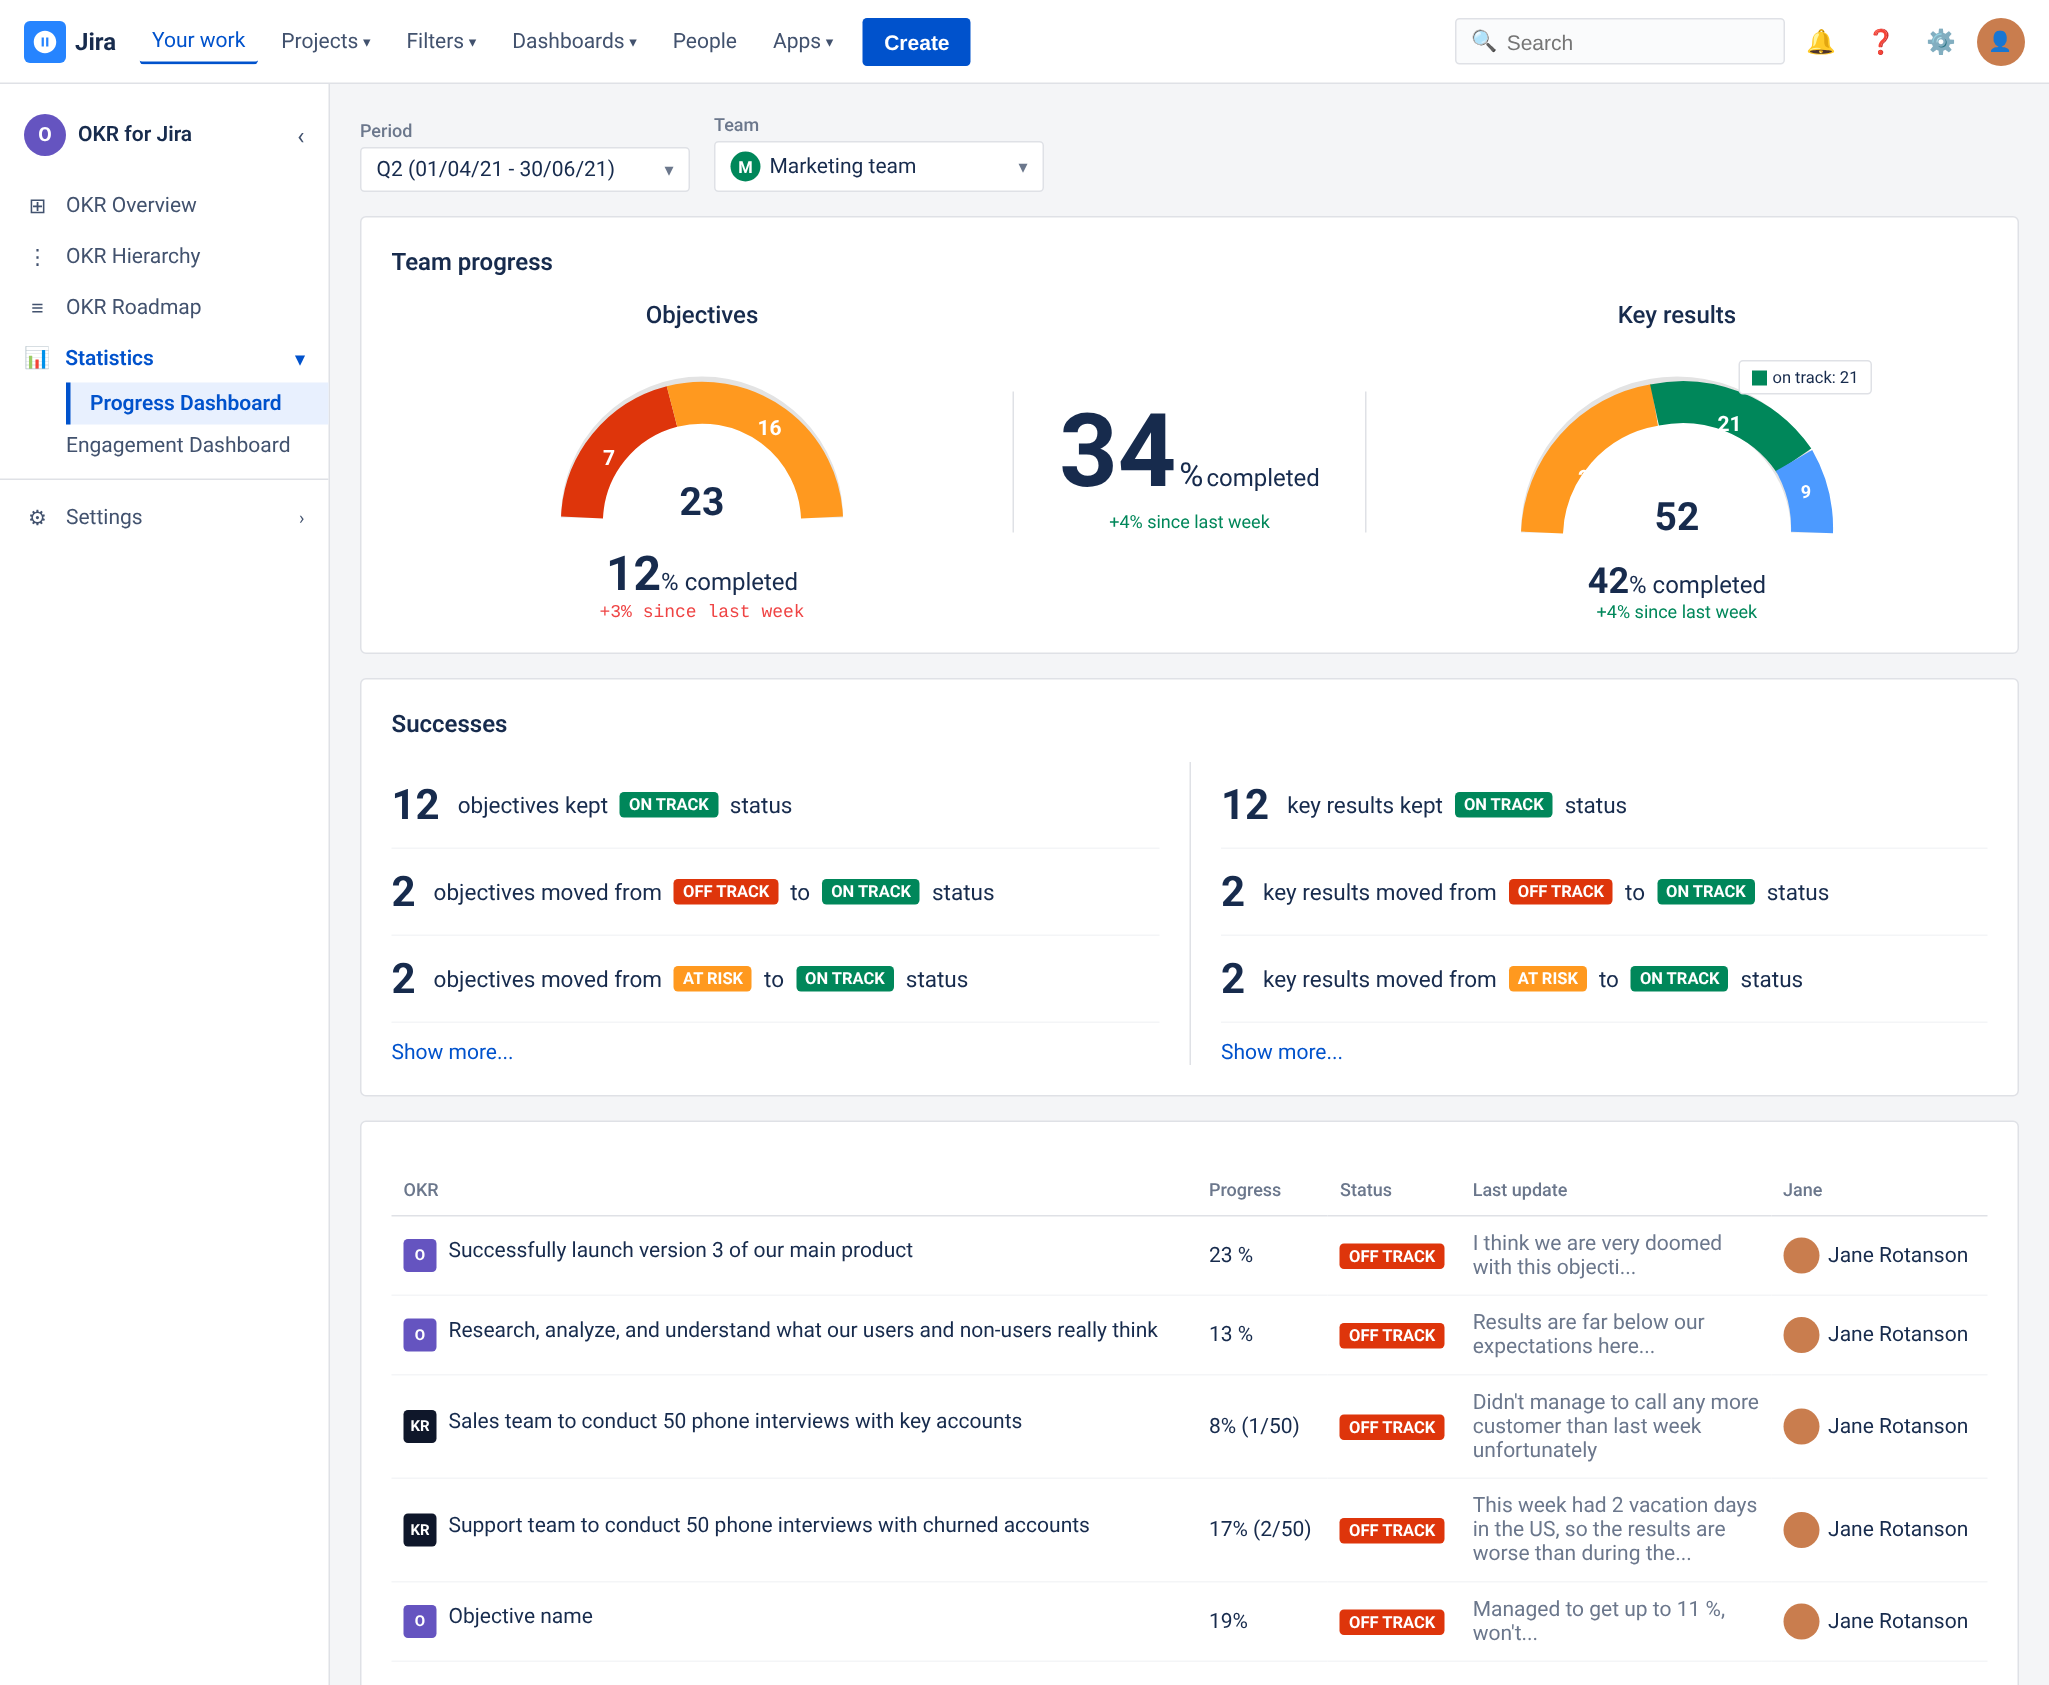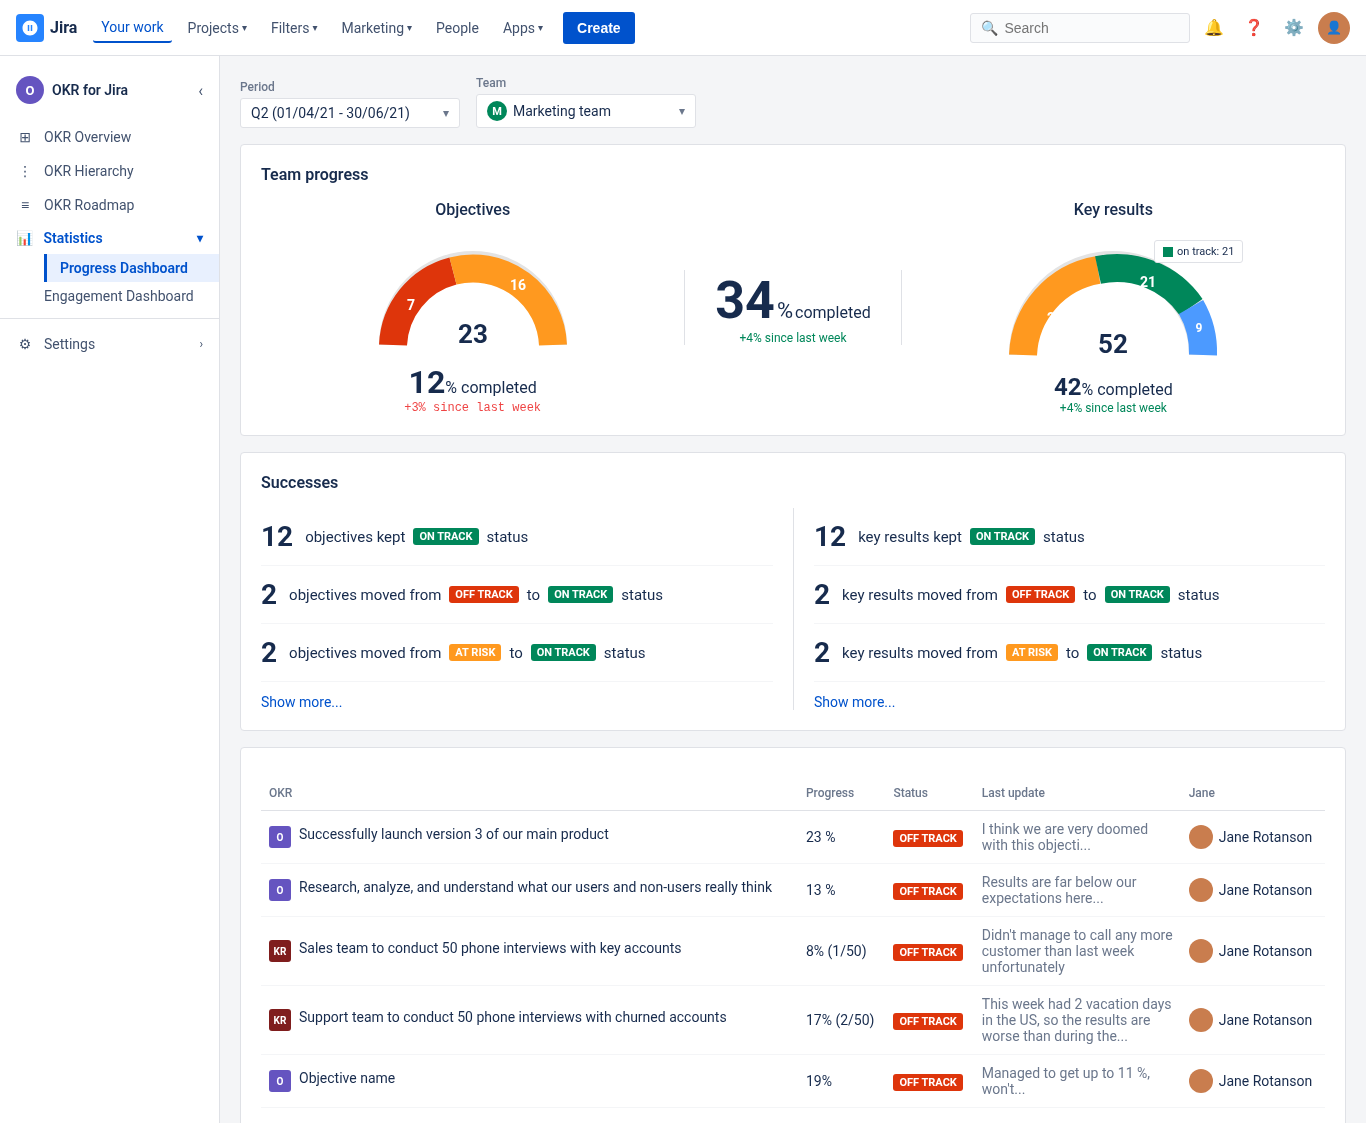--- a/index.html
+++ b/index.html
@@ -82,21 +82,21 @@
     .badge-off-track { background: #de350b; color: white; }
     .badge-at-risk { background: #ff991f; color: white; }
     .show-more { color: #0052cc; cursor: pointer; font-size: 14px; margin-top: 12px; display: block; }
 
     
     .okr-table { width: 100%; border-collapse: collapse; margin-top: 8px; }
     .okr-table th { text-align: left; padding: 10px 8px; font-size: 12px; color: #6b778c; font-weight: 500; border-bottom: 1px solid #dfe1e6; }
     .okr-table td { padding: 10px 8px; font-size: 14px; color: #172b4d; border-bottom: 1px solid #f4f5f7; vertical-align: middle; }
     .okr-type-badge { width: 22px; height: 22px; border-radius: 3px; display: inline-flex; align-items: center; justify-content: center; font-size: 10px; font-weight: 700; color: white; flex-shrink: 0; }
     .okr-type-o { background: #6554c0; }
-    .okr-type-kr { background: #7f1d1d; }
+    .okr-type-kr { background: #0f172a; }
     .okr-name-cell { display: flex; align-items: flex-start; gap: 8px; }
     .owner-cell { display: flex; align-items: center; gap: 6px; }
     .owner-avatar { width: 24px; height: 24px; border-radius: 50%; background: #c97d4e; flex-shrink: 0; }
   </style>
 </head>
 <body>
 
 <nav class="topnav">
   <div class="topnav-logo">
     <div class="jira-icon">
@@ -111,21 +111,21 @@
   </a>
   <a class="nav-link">
     <span>Projects</span>
     <span class="nav-chevron">▾</span>
   </a>
   <a class="nav-link">
     <span>Filters</span>
     <span class="nav-chevron">▾</span>
   </a>
   <a class="nav-link">
-    <span>Marketing</span>
+    <span>Dashboards</span>
     <span class="nav-chevron">▾</span>
   </a>
   <a class="nav-link">
     <span>People</span>
   </a>
   <a class="nav-link">
     <span>Apps</span>
     <span class="nav-chevron">▾</span>
   </a>
   <button class="create-btn">Create</button>
@@ -229,21 +229,21 @@
             </svg>
           </div>
           <div style="text-align:center; margin-top:8px;">
             <span style="font-size:32px;font-weight:700;">12</span><span style="font-size:16px;">% completed</span>
             <div style="font-size:12px;color:#ef4444;font-family:Liberation Mono, monospace;">+3% since last week</div>
           </div>
         </div>
 
         <div class="center-stats">
           <div style="display:flex;align-items:baseline;justify-content:center;gap:2px;">
-            <span style="font-size:52px;font-weight:700;color:#172b4d;">34</span>
+            <span style="font-size:68px;font-weight:700;color:#172b4d;">34</span>
             <span style="font-size:22px;"> %</span>
             <span style="font-size:16px;color:#172b4d;">completed</span>
           </div>
           <div style="font-size:12px;color:#00875a;">+4% since last week</div>
         </div>
 
         <div class="progress-section">
           <span class="section-label">Key results</span>
           <div class="kr-gauge-container" style="position:relative;">
             

